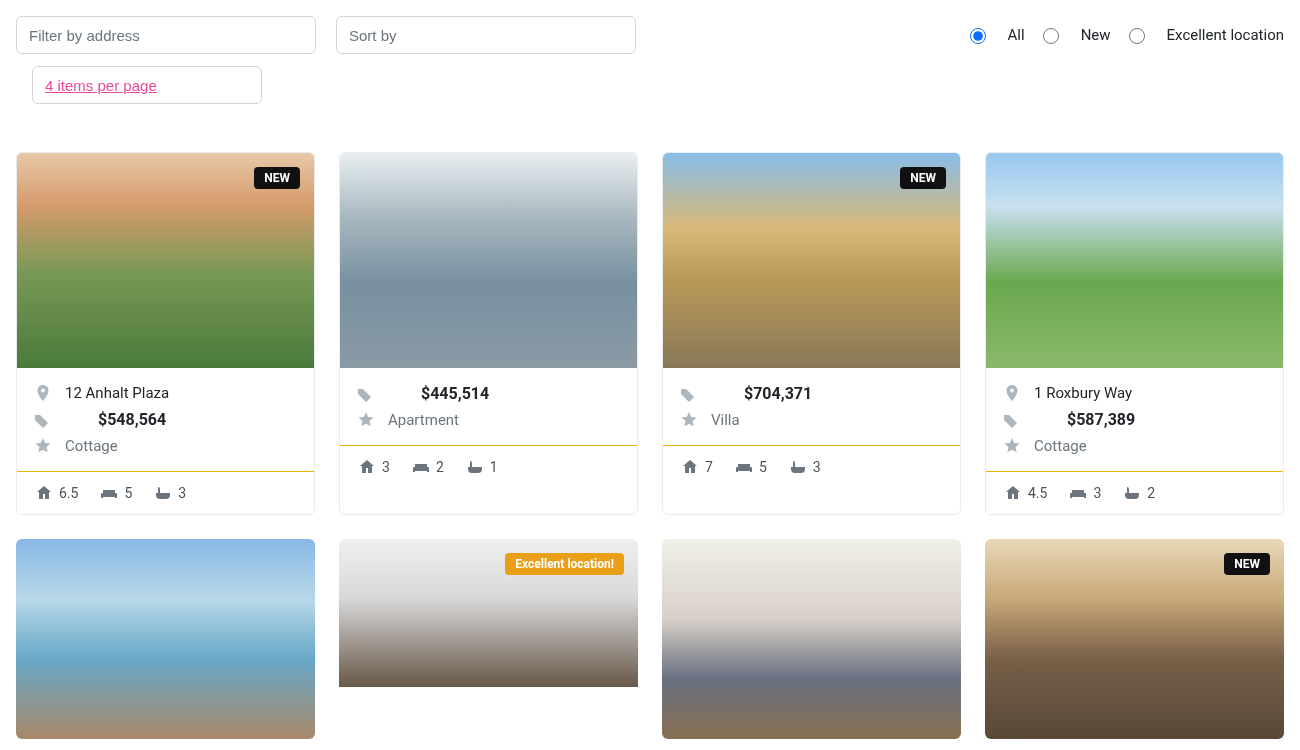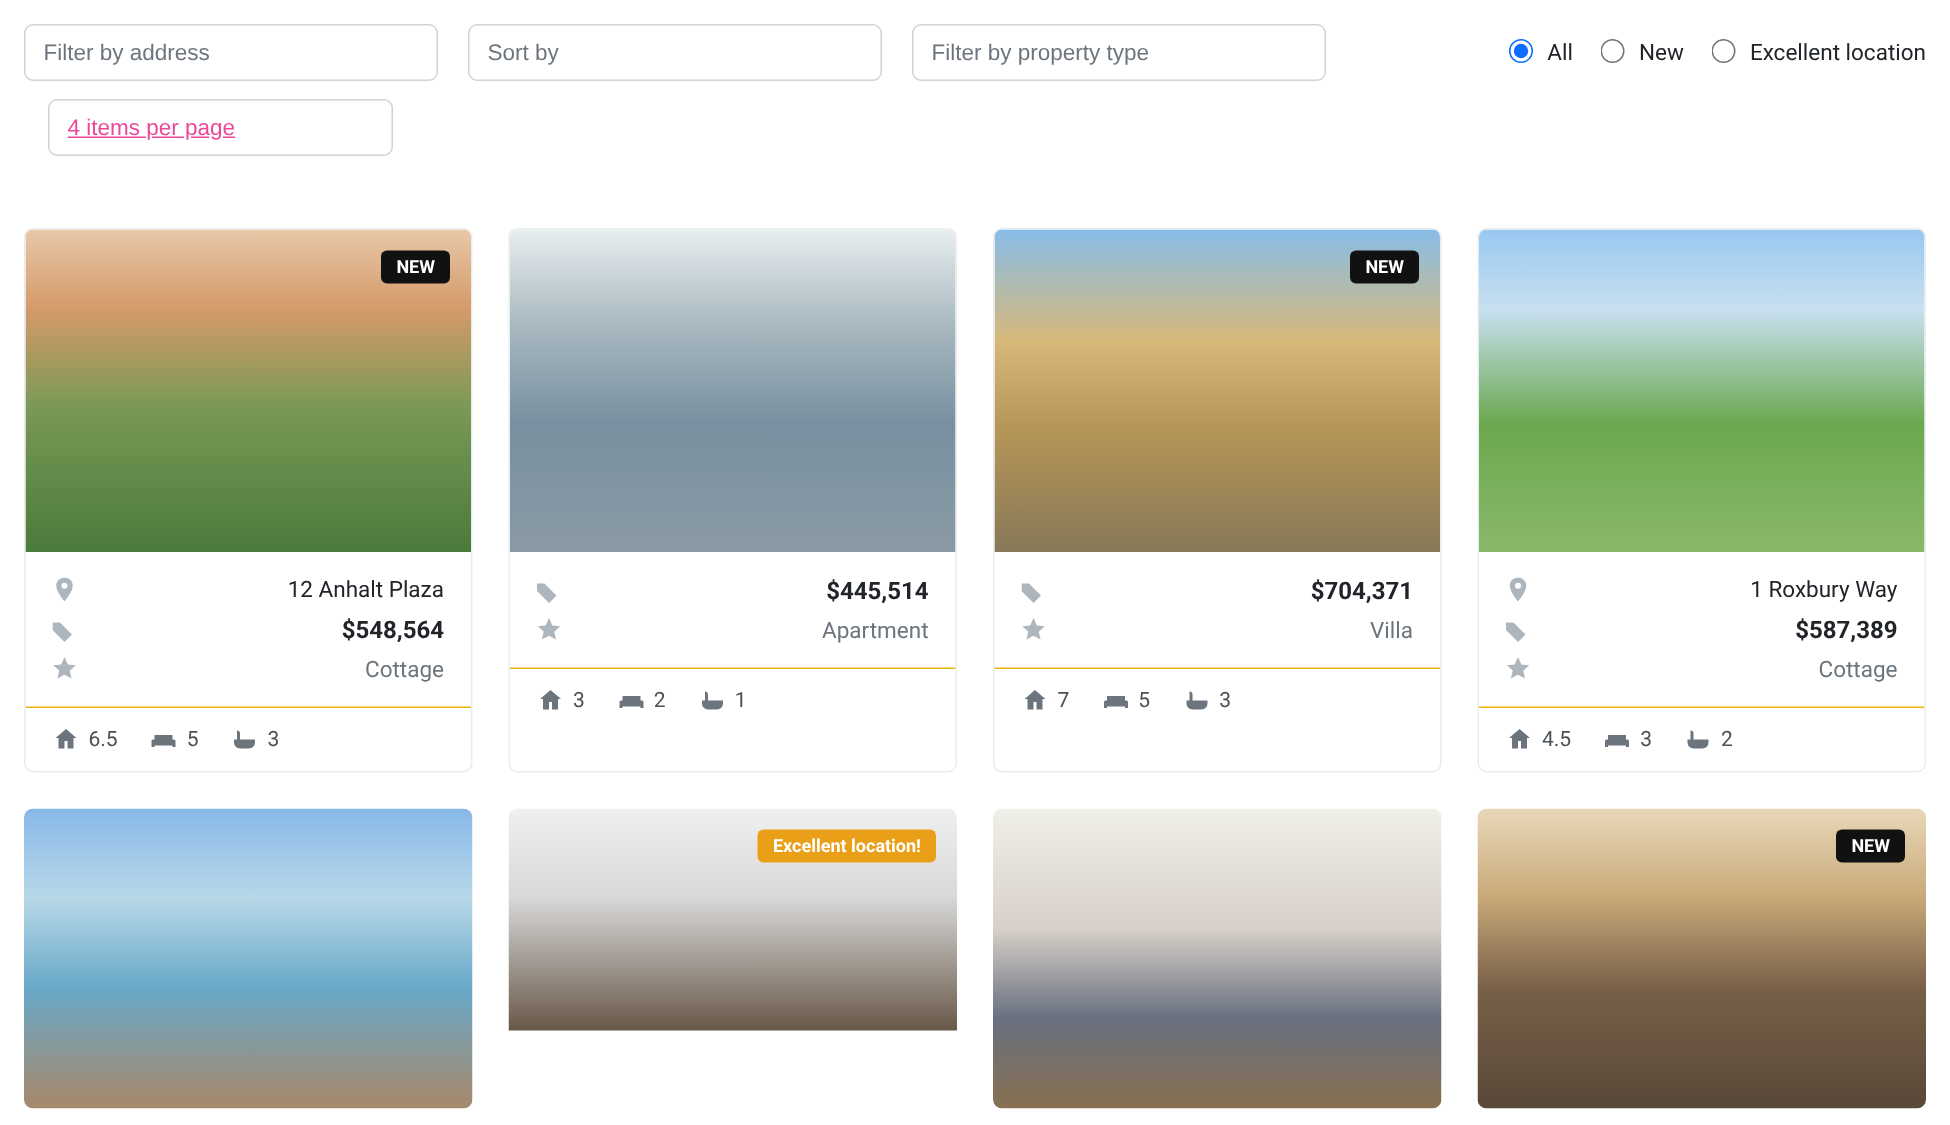--- a/index.html
+++ b/index.html
@@ -17,26 +17,26 @@
     margin-bottom: 12px;
   }
   .input, .select {
     height: 38px;
     border: 1px solid #ced4da;
     border-radius: 6px;
     padding: 0 12px;
     font-size: 15px;
     color: #212529;
     background: #fff;
-    width: 276px;
+    width: 300px;
   }
   .input::placeholder { color: #6c757d; }
   .select { color: #6c757d; appearance: none; cursor: pointer; padding-left: 12px; }
   .radio-group { display: flex; gap: 18px; align-items: center; margin-left: auto; }
-  .radio-item { display: flex; align-items: flex-start; gap: 10px; cursor: pointer; font-size: 15px; }
+  .radio-item { display: flex; align-items: flex-end; gap: 22px; cursor: pointer; font-size: 15px; }
   .radio-item input[type="radio"] { width: 16px; height: 16px; accent-color: #0d6efd; cursor: pointer; }
   .pager-row { margin-left: 16px; margin-bottom: 48px; }
   .grid {
     display: grid;
     grid-template-columns: repeat(4, 1fr);
     gap: 24px;
   }
   .card {
     border: 1px solid #e9ecef;
     border-radius: 6px;
@@ -55,21 +55,21 @@
     right: 14px;
     color: #fff;
     padding: 4px 10px;
     border-radius: 4px;
     font-size: 12px;
     font-weight: 700;
   }
   .badge-new { background: #111; }
   .badge-excellent { background: #e9a018; }
   .card-body { padding: 16px 18px; }
-  .info-row { display: flex; align-items: center; gap: 14px; margin-bottom: 8px; justify-content: space-between; }
+  .info-row { display: flex; align-items: center; gap: 14px; margin-bottom: 8px; }
   .info-row:last-child { margin-bottom: 0; }
   .info-icon { width: 16px; height: 16px; flex-shrink: 0; color: #adb5bd; }
   .addr { font-size: 15px; color: #212529; }
   .price { font-size: 16px; font-weight: 700; color: #212529; margin-left: 33px; }
   .ptype { font-size: 15px; color: #6c757d; }
   .card-footer {
     border-top: 1px solid #eab308;
     padding: 12px 18px;
     display: flex;
     gap: 22px;
@@ -88,23 +88,20 @@
   .img8 { background: linear-gradient(180deg, #e8d8b8 0%, #c8a878 30%, #786048 60%, #584838 100%); }
 </style>
 </head>
 <body>
 
 <div class="filters-row">
   <input class="input" type="text" placeholder="Filter by address" style="">
   <select class="select">
     <option>Sort by</option>
   </select>
-  <select class="select">
-    <option>Filter by property type</option>
-  </select>
   <div class="radio-group">
     <label class="radio-item">
       <input type="radio" name="loc" checked="" style="">
       <span>All</span>
     </label>
     <label class="radio-item">
       <input type="radio" name="loc" style="">
       <span>New</span>
     </label>
     <label class="radio-item">

